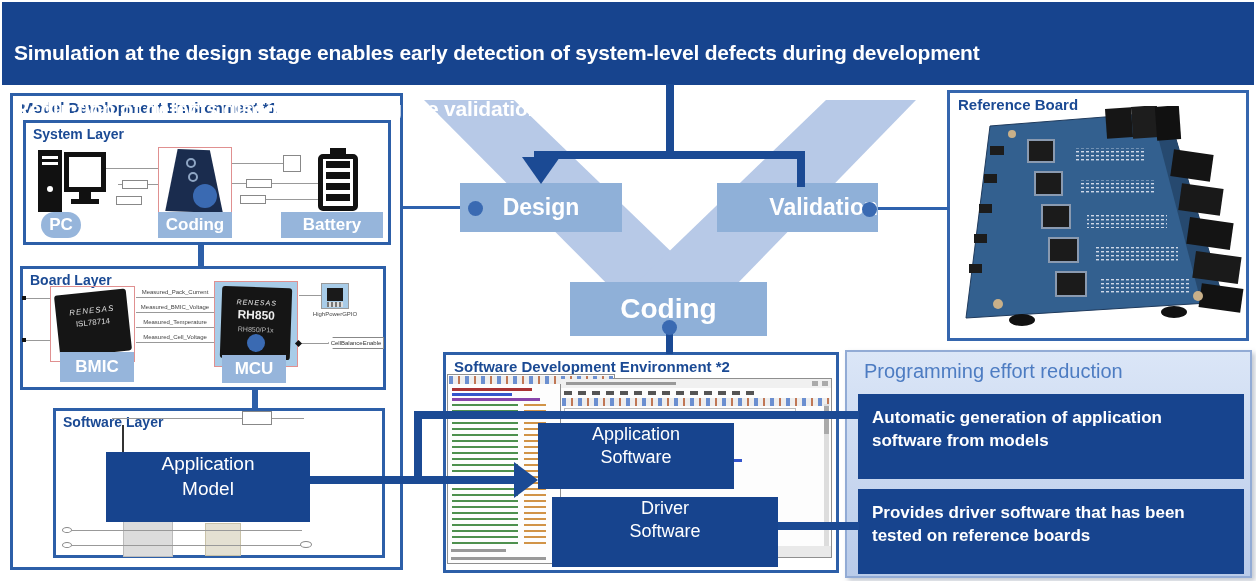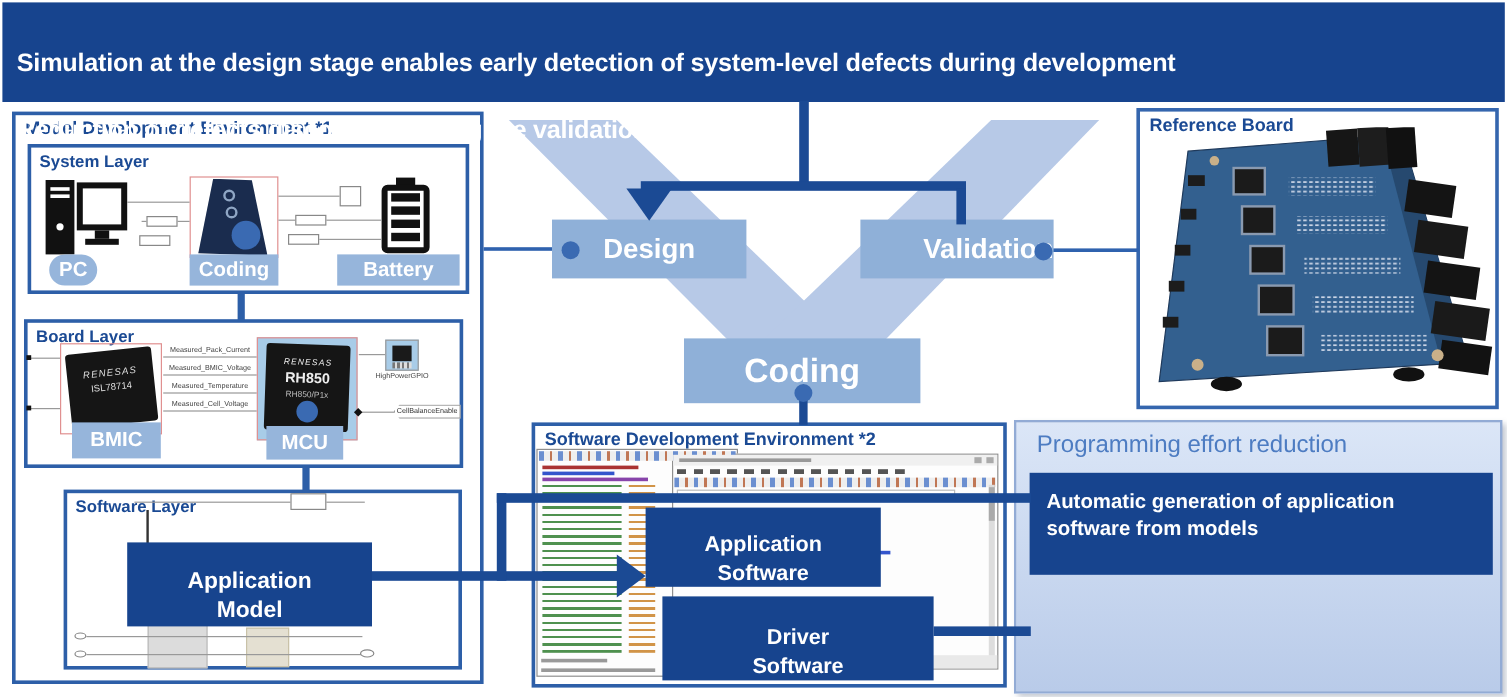--- a/index.html
+++ b/index.html
@@ -29,22 +29,22 @@
         align-items:center;justify-content:center;z-index:20;}
 
   
   .frame{border:3px solid #2d5fa8;background:#fff;z-index:8;}
   .sec-title{position:absolute;left:8px;top:3px;font-weight:bold;font-size:15px;color:#1b4a94;z-index:12;}
   .layer-title{position:absolute;left:7px;top:3px;font-weight:bold;font-size:14px;color:#1b4a94;z-index:12;}
 
   .taglabel{background:#96b5db;color:#fff;font-weight:bold;font-size:17px;display:flex;
             align-items:center;justify-content:center;z-index:22;}
 
-  .darkbox{background:#17448e;color:#fff;font-weight:bold;text-align:center;display:flex;
-           align-items:flex-end;justify-content:center;z-index:42;}
+  .darkbox{background:#17448e;color:#fff;font-weight:normal;text-align:center;display:flex;
+           align-items:flex-start;justify-content:center;z-index:42;}
 
   
   .panel{left:845px;top:350px;width:407px;height:228px;border:2px solid #92abd5;
          background:linear-gradient(180deg,#dbe6f7 0%,#b9cbe9 100%);
          box-shadow:3px 3px 5px rgba(120,130,150,.45);z-index:18;}
   .panel-title{position:absolute;left:17px;top:8px;font-size:20px;color:#4d7cc2;}
   .benefit{position:absolute;left:11px;width:386px;height:85px;background:#17448e;color:#fff;
            font-weight:bold;font-size:17px;line-height:1.35;padding:13px 14px;z-index:20;}
 
   
@@ -315,15 +315,18 @@
     <circle cx="56" cy="28" r="4" fill="#c9b089"></circle>
     <ellipse cx="66" cy="214" rx="13" ry="6" fill="#111"></ellipse>
     <ellipse cx="218" cy="206" rx="13" ry="6" fill="#111"></ellipse>
   </svg>
 
   <div class="abs panel">
     <div class="panel-title">Programming effort reduction</div>
     <div class="benefit" style="top:42px;">
       <span>Automatic generation of application software from models</span>
     </div>
+    <div class="benefit" style="top:137px;">
+      <span>Provides driver software that has been tested on reference boards</span>
+    </div>
   </div>
 
 </div>
 
 </body></html>

